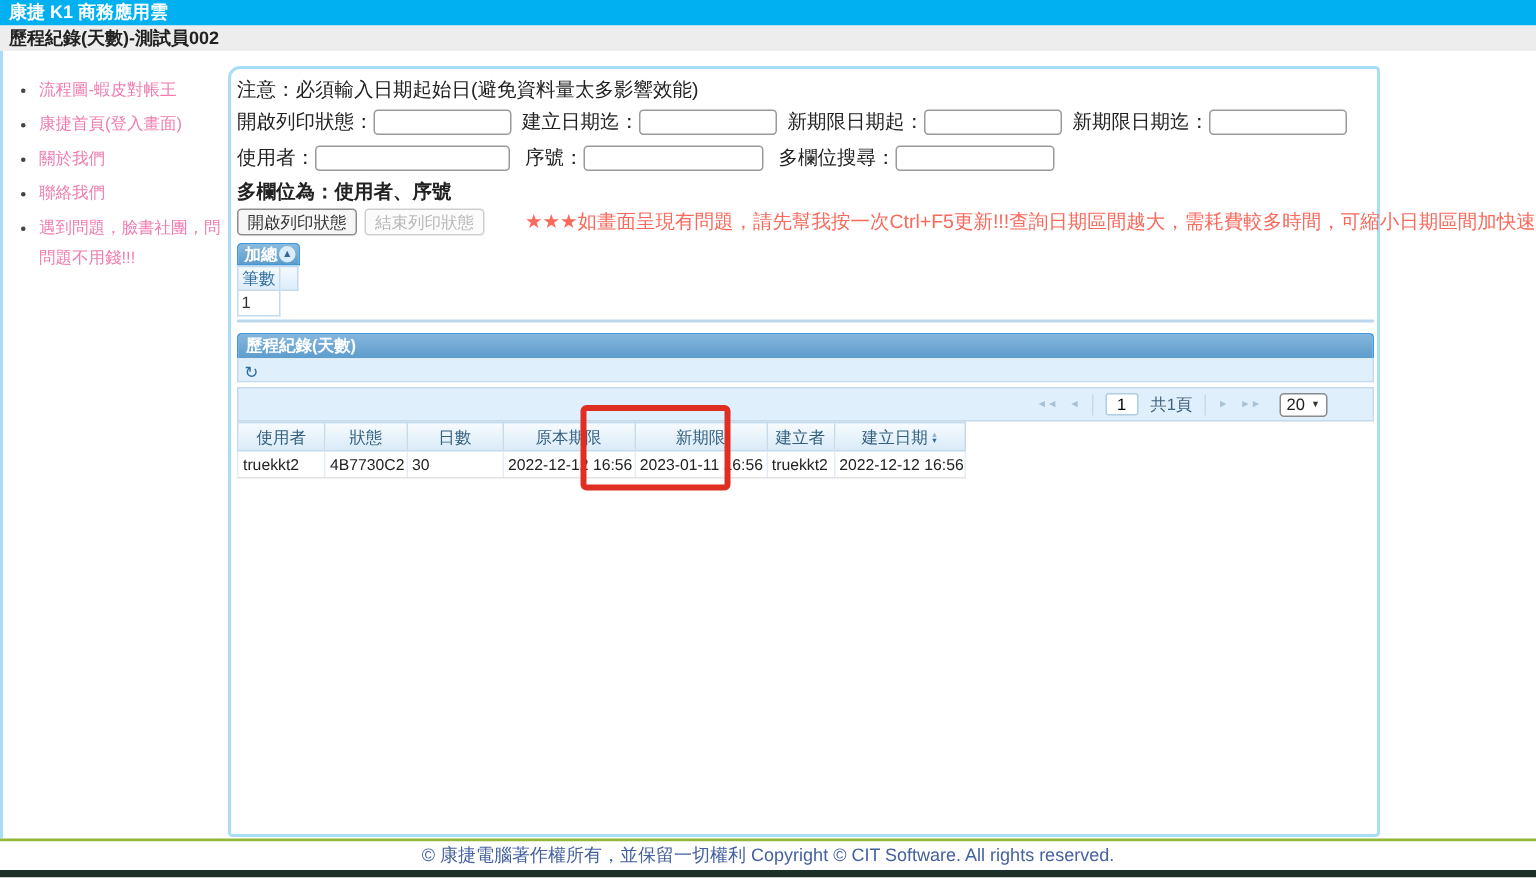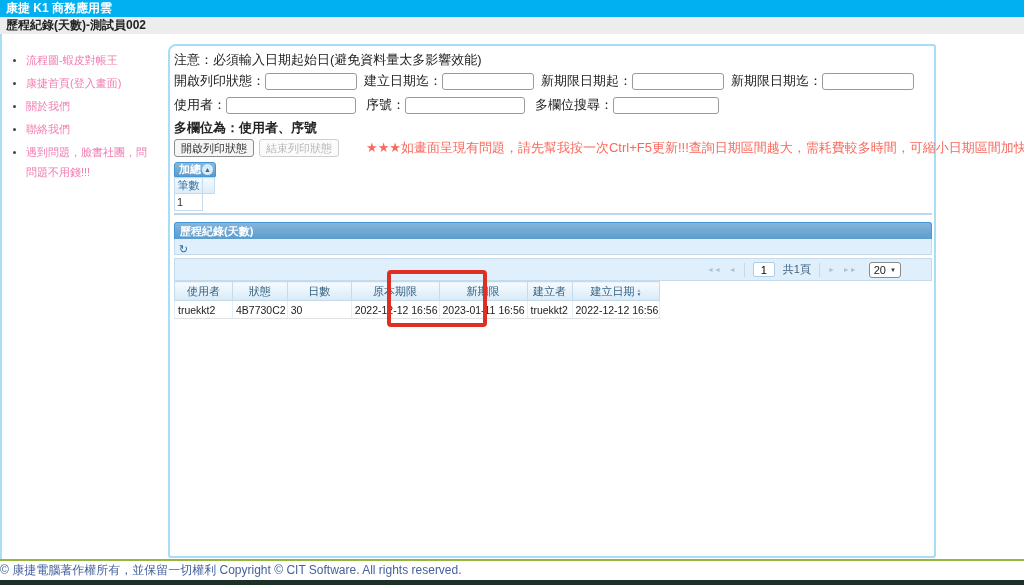--- a/index.html
+++ b/index.html
@@ -16,21 +16,21 @@
     background:#ededed; color:#222; font-size:12px; font-weight:bold;
     line-height:17px; padding-left:6px; }
   
   .sidebar { position:absolute; left:0; top:34px; width:152px; height:525px;
     background:#fff; border-left:2px solid #a8ddf6; }
   .sidebar ul { margin:16px 0 0 0; padding-left:24px; list-style:disc; }
   .sidebar li { color:#555; font-size:11px; line-height:20px; margin-bottom:3px; }
   .sidebar li::marker { color:#444; font-size:10px; }
   .sidebar a { color:#f07cb1; text-decoration:none; cursor:pointer; }
   
-  .main-box { position:absolute; left:168px; top:44px; width:768px; height:514px;
+  .main-box { position:absolute; left:152px; top:44px; width:768px; height:514px;
     border:2px solid #a8ddf6; border-radius:8px 3px 3px 3px; background:#fff;
     padding:5px 0 0 4px; }
   .notice { font-size:13px; color:#222; }
   .frow { display:flex; align-items:center; font-size:13px; }
   .frow1 { margin-top:3px; }
   .frow2 { margin-top:6px; }
   .flabel { white-space:nowrap; }
   .inp { height:17px; border:1px solid #9a9a9a; border-radius:3px;
     font-size:12px; padding:0 3px; font-family:inherit; }
   .w92 { width:92px; margin-right:7px; }
@@ -97,21 +97,21 @@
   .sort-icon { display:inline-flex; flex-direction:column; vertical-align:middle;
     margin-left:2px; line-height:4px; }
   .sort-icon .s-up { font-size:5px; color:#9ab4c9; }
   .sort-icon .s-dn { font-size:5px; color:#2e6e9e; }
   
   .red-box { position:absolute; left:387px; top:270px; width:100px; height:57px;
     border:4px solid #df2f23; border-radius:4px; z-index:9; pointer-events:none; }
   
   .footer-line { position:absolute; left:0; top:559px; width:1024px; height:2px; background:#94b73a; }
   .footer { position:absolute; left:0; top:561px; width:1024px; height:19px;
-    background:#fff; font-size:12px; color:#45619e; line-height:19px; }
+    background:#fff; text-align:center; font-size:12px; color:#45619e; line-height:19px; }
   .bottom-strip { position:absolute; left:0; top:580px; width:1024px; height:5px; background:#1d3129; }
 </style>
 </head>
 <body>
 
 <div class="topbar">
   <span>康捷 K1 商務應用雲</span>
 </div>
 
 <div class="titlebar">

